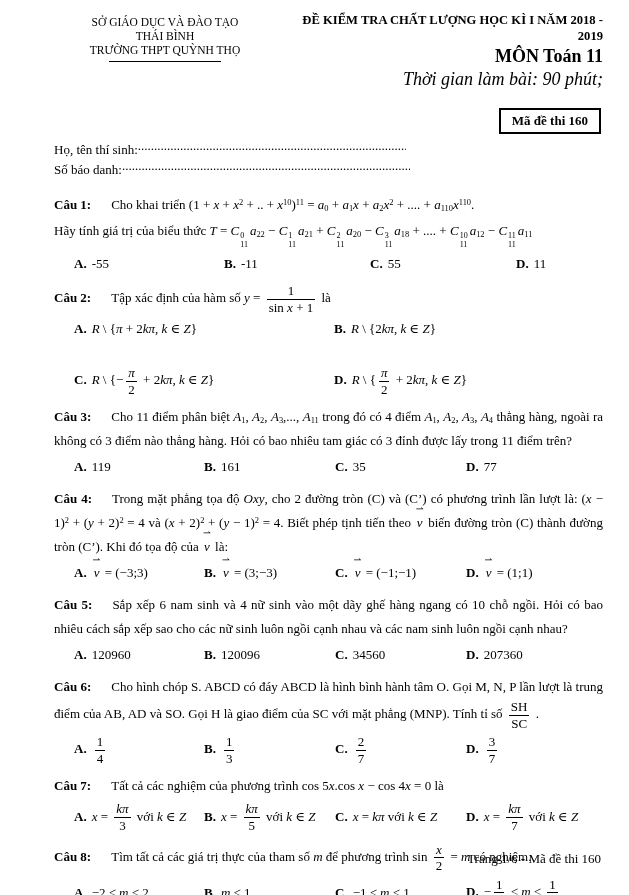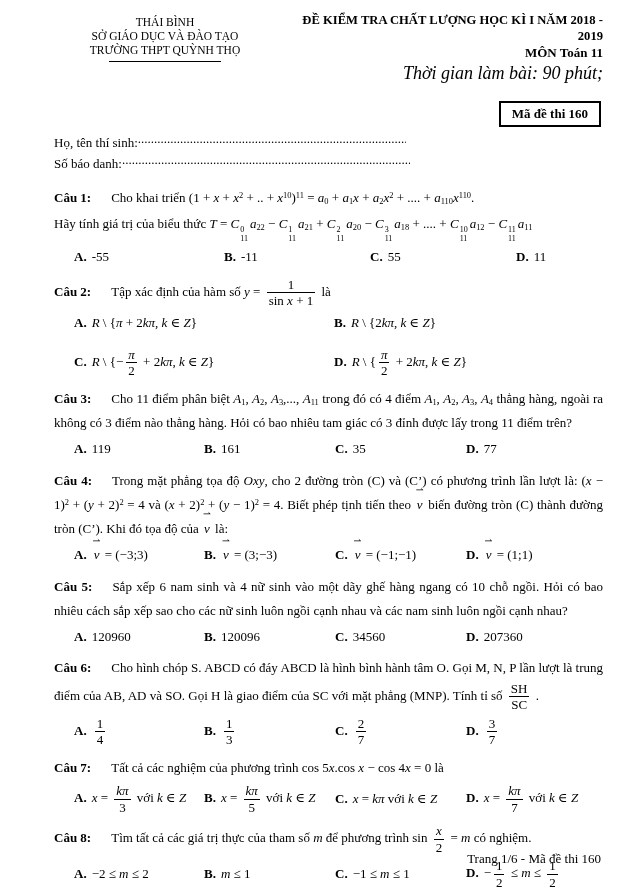--- a/index.html
+++ b/index.html
@@ -6,38 +6,38 @@
   body{width:629px;height:895px;overflow:hidden;color:#000;
        font-family:"Liberation Serif","DejaVu Serif",serif;font-size:13px;}
   .page{box-sizing:border-box;width:629px;height:895px;position:relative;
         padding:12px 26px 0 54px;background:#fff;}
   
   .hdr{display:flex;align-items:flex-start;}
   .hdr-left{width:222px;text-align:center;font-size:11.5px;line-height:1.22;padding-top:3px;}
   .hdr-underline{width:112px;border-top:1.2px solid #000;margin:4px auto 0;height:0;}
   .hdr-right{flex:1;text-align:right;line-height:1.3;}
   .t1{font-weight:bold;font-size:12.6px;}
-  .t2{font-weight:bold;font-size:13px;}
+  .t2{font-weight:bold;font-size:18px;}
   .t3,.t4{font-style:italic;font-size:18px;}
   .codebox-row{display:flex;justify-content:flex-end;margin:16px 2px 4px 0;}
   .codebox{border:2px solid #000;padding:3px 11px;font-weight:bold;font-size:13px;}
   
   .student{margin:2px 0 14px;}
   .sline{line-height:1.25;}
   .dots{display:inline-block;overflow:hidden;white-space:nowrap;vertical-align:baseline;}
   .dots-a{width:268px;}
   .dots-b{width:288px;}
   
   .question{margin-bottom:8px;}
   .qbody{margin:0 0 2px 0;text-align:justify;line-height:1.85;}
   .qlabel{font-weight:bold;margin-right:20px;}
   .opts{display:grid;padding-left:20px;margin:3px 0 1px;align-items:center;line-height:1.75;}
   .opts-q1{grid-template-columns:150px 146px 146px auto;}
   .opts-4col{grid-template-columns:130px 131px 131px auto;}
-  .opts-2col{grid-template-columns:260px auto;row-gap:12px;}
+  .opts-2col{grid-template-columns:260px auto;row-gap:24px;}
   .optkey{font-weight:bold;margin-right:5px;}
   
   sup,sub{font-size:0.65em;}
   sup{vertical-align:0.5em;}
   sub{vertical-align:-0.25em;}
   .supsub{display:inline-flex;flex-direction:column;font-size:8px;line-height:1.15;
           vertical-align:-0.45em;margin:0 2px 0 1px;text-align:left;}
   .frac{display:inline-flex;flex-direction:column;vertical-align:middle;
         text-align:center;margin:0 3px;line-height:1.2;}
   .fnum{display:block;padding:0 2px;}
@@ -48,22 +48,22 @@
   i{font-style:italic;}
   .footer{position:absolute;bottom:28px;right:28px;font-size:13px;}
 </style>
 </head>
 <body>
 
 <div class="page">
 
   <div class="hdr">
     <div class="hdr-left">
+      <div>SỞ GIÁO DỤC VÀ ĐÀO TẠO</div>
       <div>THÁI BÌNH</div>
-      <div>SỞ GIÁO DỤC VÀ ĐÀO TẠO</div>
       <div>TRƯỜNG THPT QUỲNH THỌ</div>
       <div class="hdr-underline"></div>
     </div>
     <div class="hdr-right">
       <div class="t1">ĐỀ KIỂM TRA CHẤT LƯỢNG HỌC KÌ I NĂM 2018 - 2019</div>
       <div class="t2">MÔN Toán 11</div>
       <div class="t3">Thời gian làm bài: 90 phút;</div>
     </div>
   </div>
 

